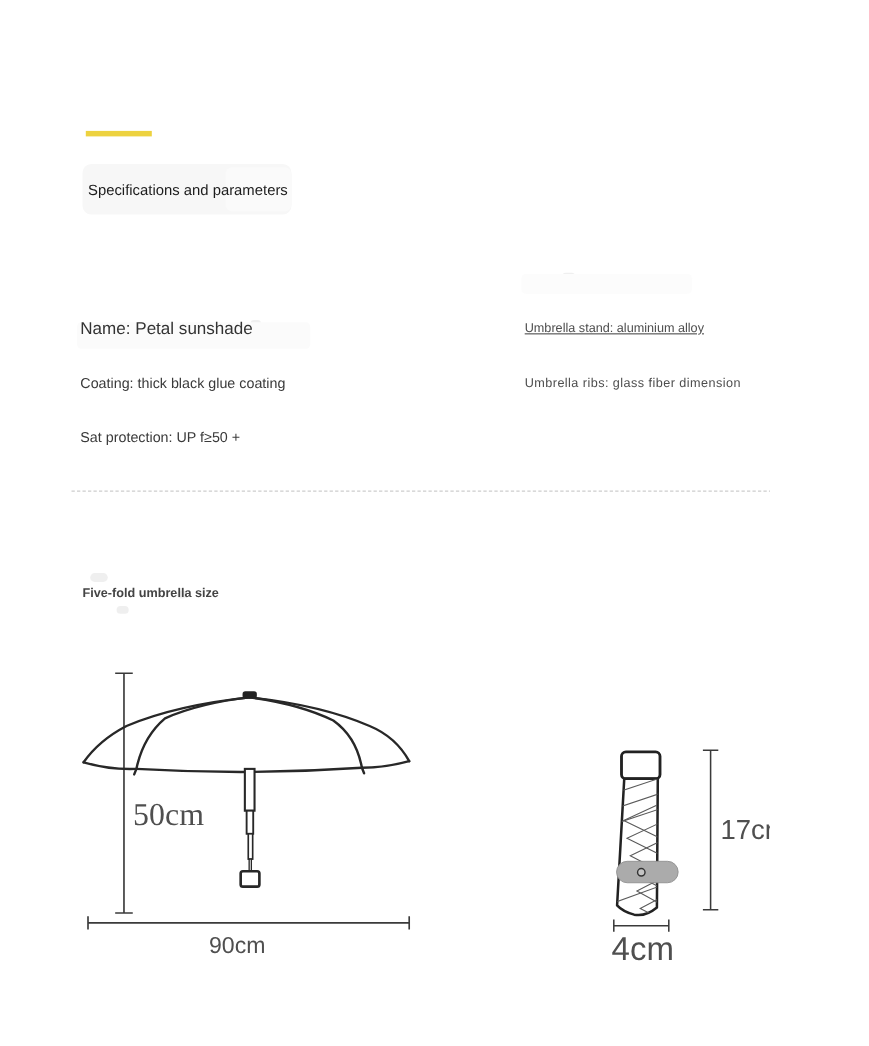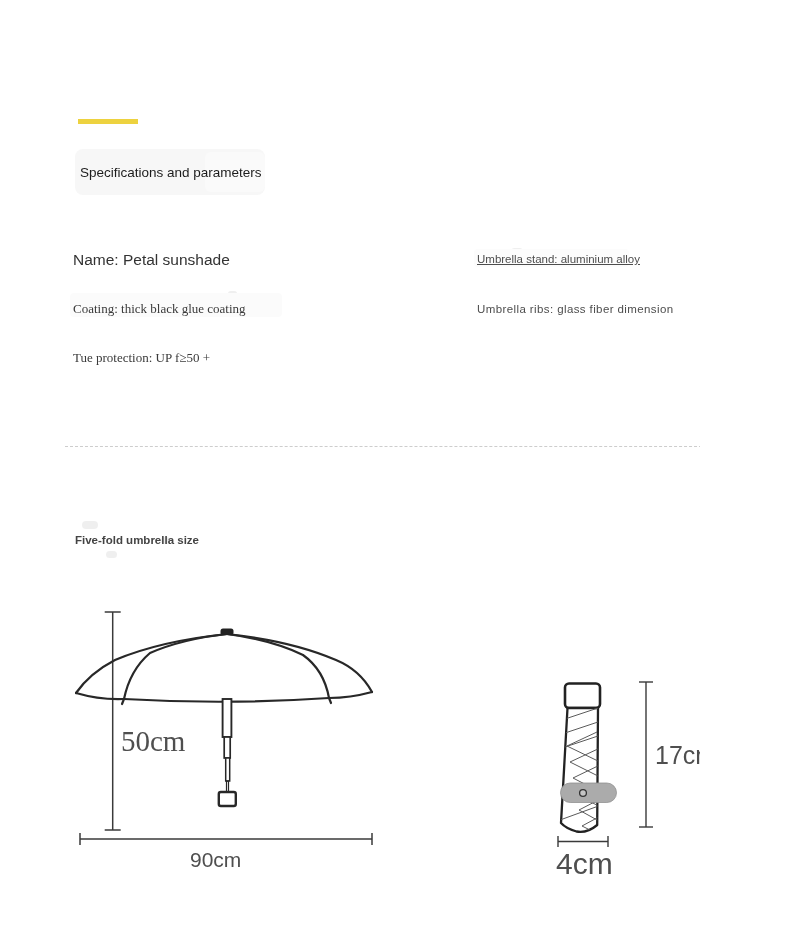--- a/index.html
+++ b/index.html
@@ -5,23 +5,23 @@
   html,body{margin:0;padding:0;background:#fff;}
   #canvas{
     position:relative;width:700px;height:951px;background:#ffffff;
     font-family:"Liberation Sans",sans-serif;overflow:hidden;border-radius:26px;
   }
   .abs{position:absolute;}
   .accent-bar{left:78px;top:119px;width:60px;height:5px;background:#edd23f;}
   .heading-backdrop{left:75px;top:149px;width:190px;height:46px;background:#f7f7f7;border-radius:8px;}
   .heading-backdrop2{left:205px;top:152px;width:60px;height:40px;background:#fafafa;border-radius:6px;}
   .section-title{left:80px;top:165px;font-size:13.5px;color:#1c1c1c;}
-  .spec{white-space:nowrap;}
+  .spec{white-space:nowrap;margin-top:40px;}
   .spec.big{font-size:15.5px;color:#333;}
-  .spec.med{font-size:13px;color:#3a3a3a;font-family:Liberation Serif, serif;}
+  .spec.med{font-size:13px;color:#3a3a3a;}
   .spec.small{font-size:11.5px;color:#4d4d4d;}
   .spec.spaced{letter-spacing:.4px;}
   .row-backdrop{background:#fbfbfb;border-radius:4px;}
   .divider{left:65px;top:446px;width:662px;border-top:1px dashed #cdcdcd;height:0;}
   .size-label{left:75px;top:534px;font-size:11.5px;color:#444;font-weight:bold;}
   .dim-text{color:#4f4f4f;white-space:nowrap;}
   .dim-50{left:121px;top:725px;font-size:29px;font-family:Liberation Serif, serif;}
   .dim-90{left:190px;top:848px;font-size:21px;}
   .dim-17{left:655px;top:741px;font-size:25px;}
   .dim-4{left:556px;top:847px;font-size:30px;}
@@ -41,21 +41,21 @@
 
   <div class="abs smudge" style="left:511px;top:248px;width:12px;height:7px;"></div>
   <div class="abs smudge" style="left:228px;top:291px;width:9px;height:5px;"></div>
   <div class="abs smudge" style="left:82px;top:521px;width:16px;height:8px;"></div>
   <div class="abs smudge" style="left:161px;top:537px;width:9px;height:7px;"></div>
   <div class="abs smudge" style="left:106px;top:551px;width:11px;height:7px;"></div>
 
   <div class="abs row-backdrop" style="left:70px;top:293px;width:212px;height:24px;"></div>
   <div class="abs spec big" style="left:73px;top:251px;">Name: Petal sunshade</div>
   <div class="abs spec med" style="left:73px;top:301px;">Coating: thick black glue coating</div>
-  <div class="abs spec med" style="left:73px;top:350px;">Tue protection: UP f≥50 +</div>
+  <div class="abs spec med" style="left:73px;top:350px;">Sat protection: UP f≥50 +</div>
 
   <div class="abs row-backdrop" style="left:474px;top:249px;width:155px;height:18px;background:#fcfcfc;"></div>
   <div class="abs spec small" style="left:477px;top:253px;text-decoration:underline;">Umbrella stand: aluminium alloy</div>
   <div class="abs spec small spaced" style="left:477px;top:303px;">Umbrella ribs: glass fiber dimension</div>
 
   <div class="abs divider"></div>
 
   <div class="abs size-label">Five-fold umbrella size</div>
 
   <svg class="abs" style="left:60px;top:595px;" width="340" height="260" viewBox="0 0 340 260">

